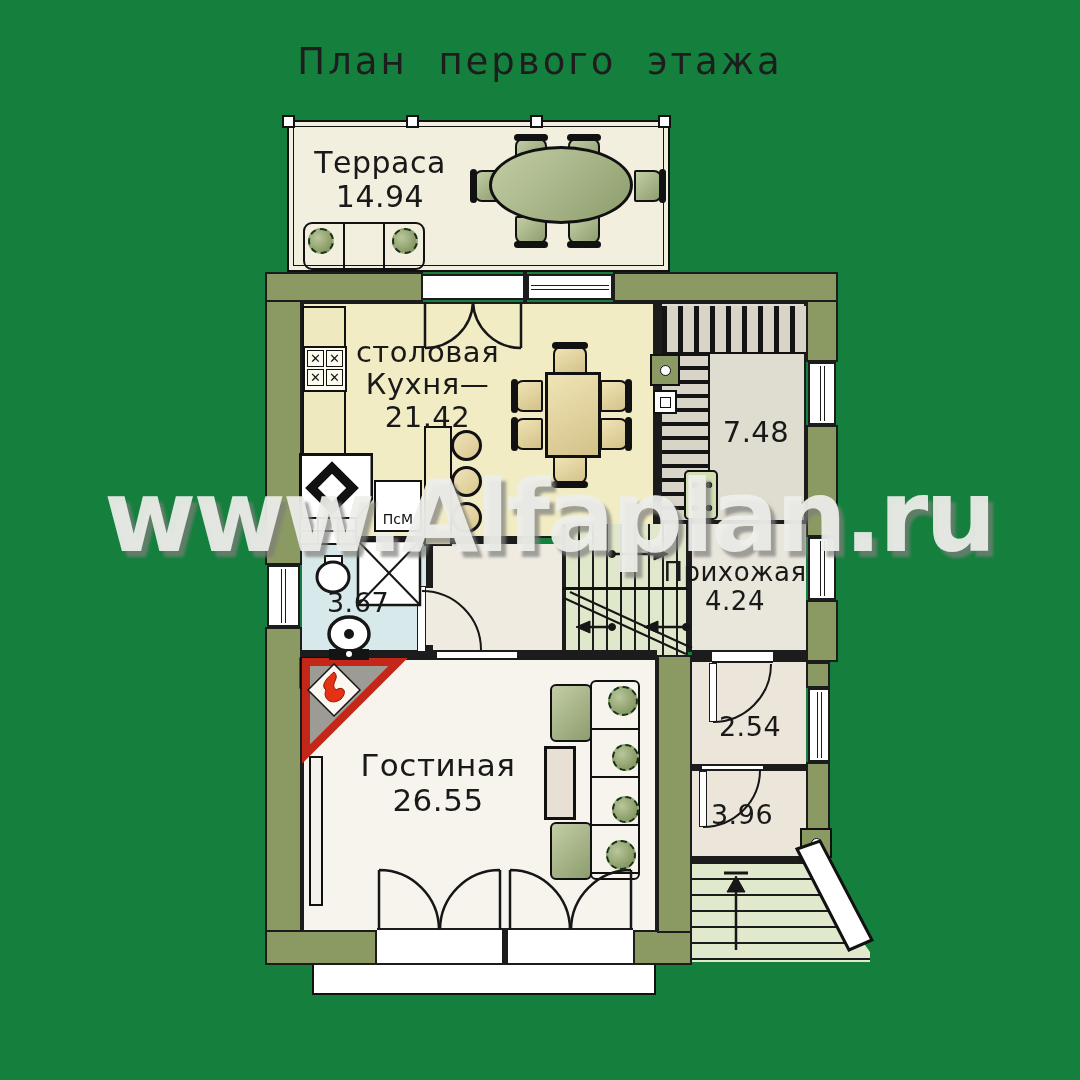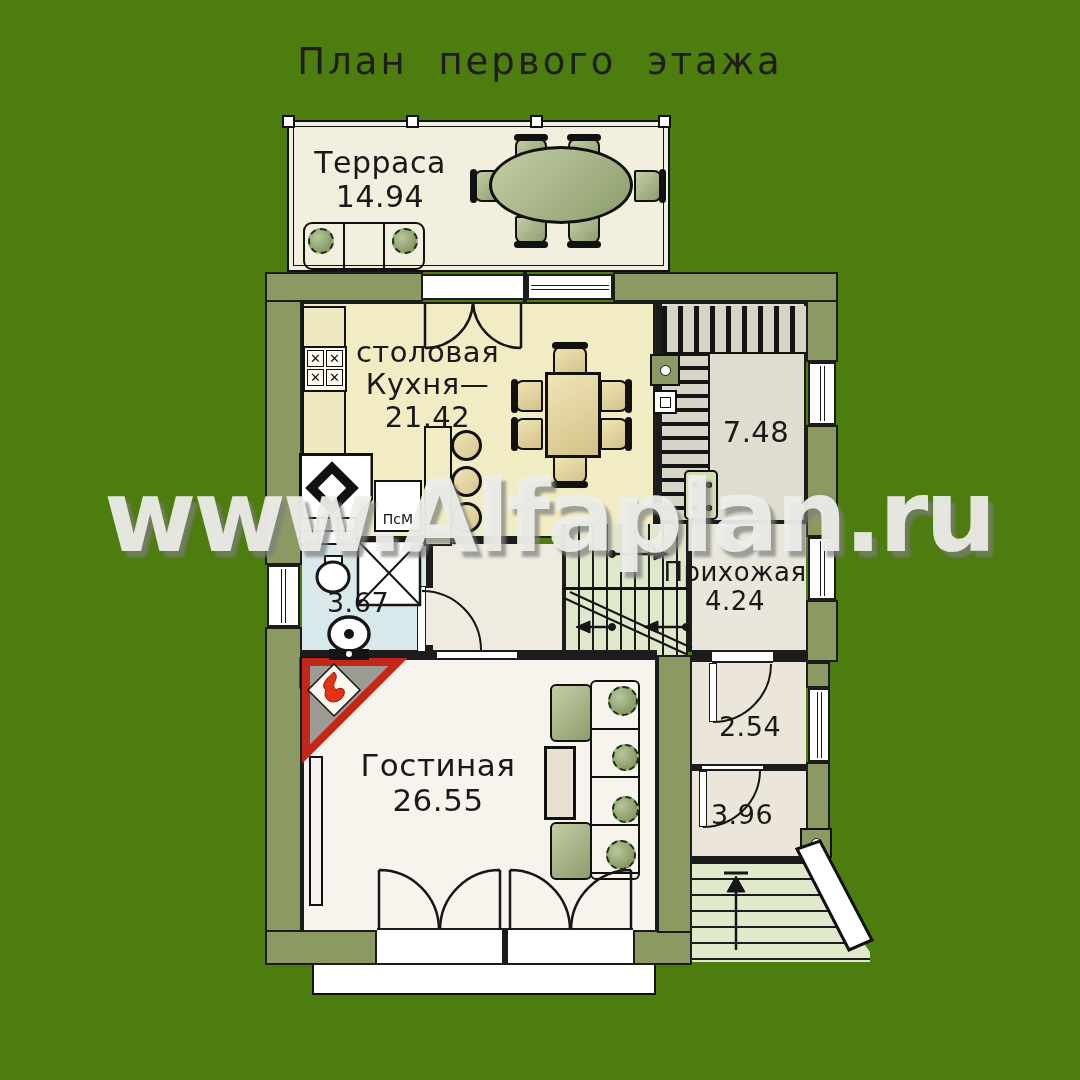--- a/index.html
+++ b/index.html
@@ -1,16 +1,16 @@
 <!DOCTYPE html>
 <html><head>
 <meta charset="utf-8">
 <style>
   html,body{margin:0;padding:0;background:#fff;}
-  #canvas{position:relative;width:1080px;height:1080px;background:#4d7c0f;overflow:hidden;
+  #canvas{position:relative;width:1080px;height:1080px;background:#15803d;overflow:hidden;
           font-family:"DejaVu Sans",sans-serif;}
   .abs{position:absolute;}
   
   .wall{position:absolute;background:#8b9a62;border:2px solid #1c1c1c;box-sizing:border-box;z-index:5;}
   .iwall{position:absolute;background:#1c1c1c;z-index:6;}
   
   .floor{position:absolute;box-sizing:border-box;border:2px solid #1c1c1c;z-index:1;}
   
   .window{position:absolute;background:#fff;border:2px solid #1c1c1c;box-sizing:border-box;z-index:7;}
   .window.v::before{content:"";position:absolute;left:50%;top:2px;bottom:2px;width:5px;margin-left:-2.5px;

